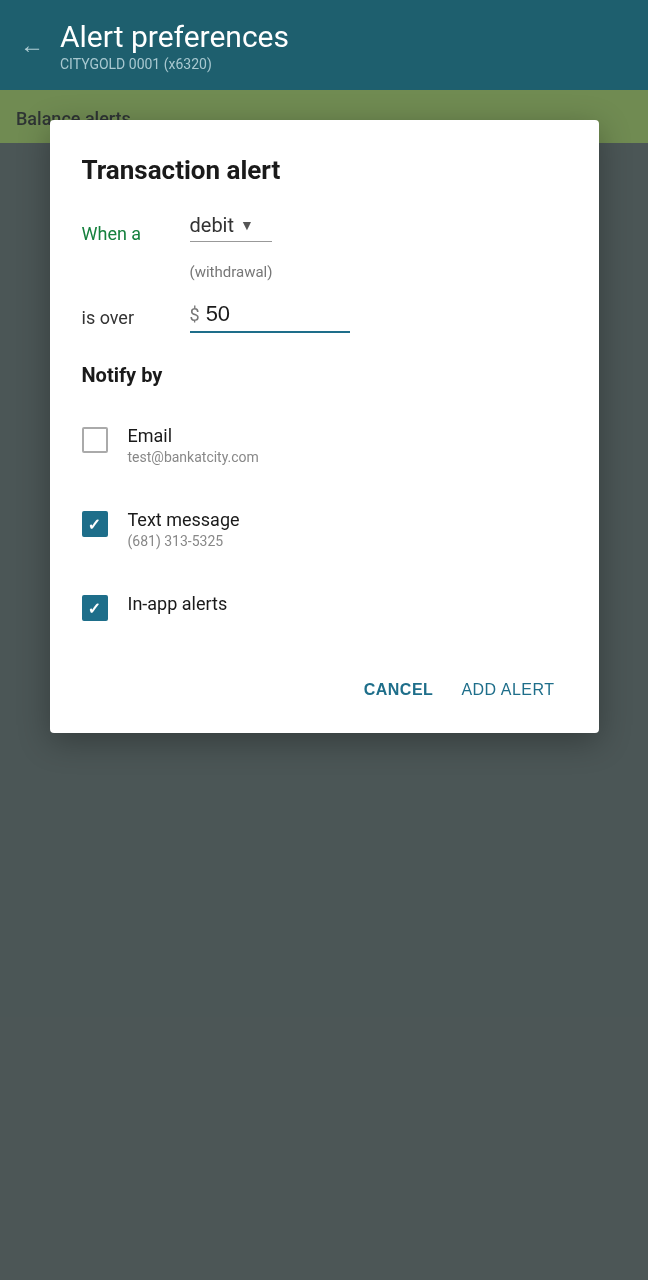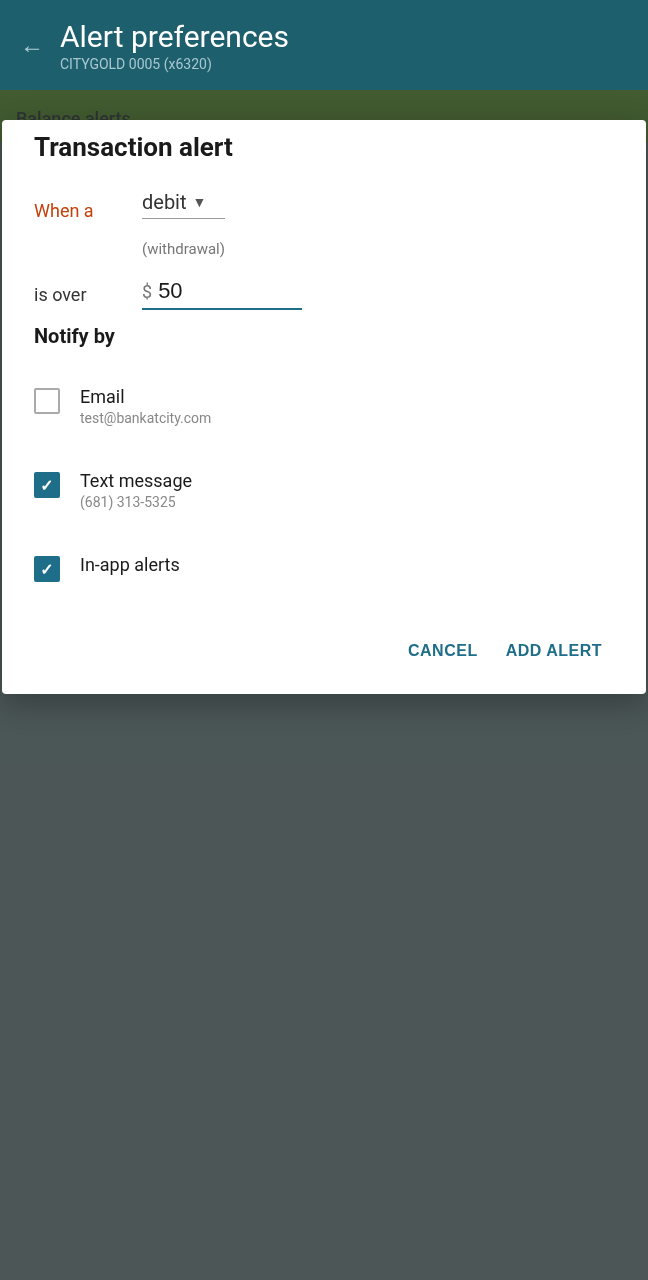--- a/index.html
+++ b/index.html
@@ -53,60 +53,60 @@
       background-color: #636e6e;
       height: calc(1280px - 90px);
       position: relative;
     }
 
     .balance-alerts-label {
       color: #1a1a1a;
       font-size: 18px;
       font-weight: 500;
       padding: 18px 29px 14px 16px;
-      background-color: #4d7c0f;
+      background-color: #bef264;
     }
 
     .overlay {
       position: absolute;
       top: 0;
       left: 0;
       right: 0;
       bottom: 0;
       background-color: rgba(60, 70, 70, 0.6);
       display: flex;
       justify-content: center;
       align-items: flex-start;
       padding-top: 30px;
     }
 
     .dialog {
       background: #ffffff;
       border-radius: 4px;
-      width: 644px;
-      padding: 12px 32px 24px 32px;
+      width: 549px;
+      padding: 35px 32px 24px 32px;
       box-shadow: 0 8px 32px rgba(0,0,0,0.3);
     }
 
     .dialog-title {
       font-size: 26px;
       font-weight: 700;
       color: #1a1a1a;
       margin-bottom: 28px;
     }
 
     .form-row {
       display: flex;
       align-items: flex-start;
       margin-bottom: 8px;
     }
 
     .form-label {
       font-size: 18px;
-      color: #c2410c;
+      color: #15803d;
       min-width: 100px;
       padding-top: 10px;
     }
 
     .dropdown-wrapper {
       display: flex;
       flex-direction: column;
       margin-left: 8px;
     }
 
@@ -132,21 +132,21 @@
     .dropdown-hint {
       font-size: 15px;
       color: #777;
       margin-top: 21px;
     }
 
     .amount-row {
       display: flex;
       align-items: center;
       margin-top: 20px;
-      margin-bottom: 14px;
+      margin-bottom: 30px;
     }
 
     .amount-label {
       font-size: 18px;
       color: #333;
       min-width: 100px;
     }
 
     .amount-input-wrapper {
       display: flex;
@@ -256,38 +256,38 @@
       background: transparent;
       border: none;
       cursor: pointer;
       padding: 10px 12px;
       letter-spacing: 0.5px;
       text-transform: uppercase;
     }
 
     .btn-add-alert {
       font-size: 16px;
-      font-weight: 700;
+      font-weight: 400;
       color: #1e6e8a;
       background: transparent;
       border: none;
       cursor: pointer;
       padding: 10px 12px;
       letter-spacing: 0.5px;
       text-transform: uppercase;
     }
   </style>
 </head>
 <body>
 
 <div class="header">
   <span class="header-back">←</span>
   <div class="header-text">
     <span class="header-title">Alert preferences</span>
-    <span class="header-subtitle">CITYGOLD    0005 (x6320)</span>
+    <span class="header-subtitle">CITYGOLD    0001 (x6320)</span>
   </div>
 </div>
 
 <div class="page-bg">
   <div class="balance-alerts-label">Balance alerts</div>
 
   <div class="overlay">
     <div class="dialog">
 
       <div class="dialog-title">Transaction alert</div>

